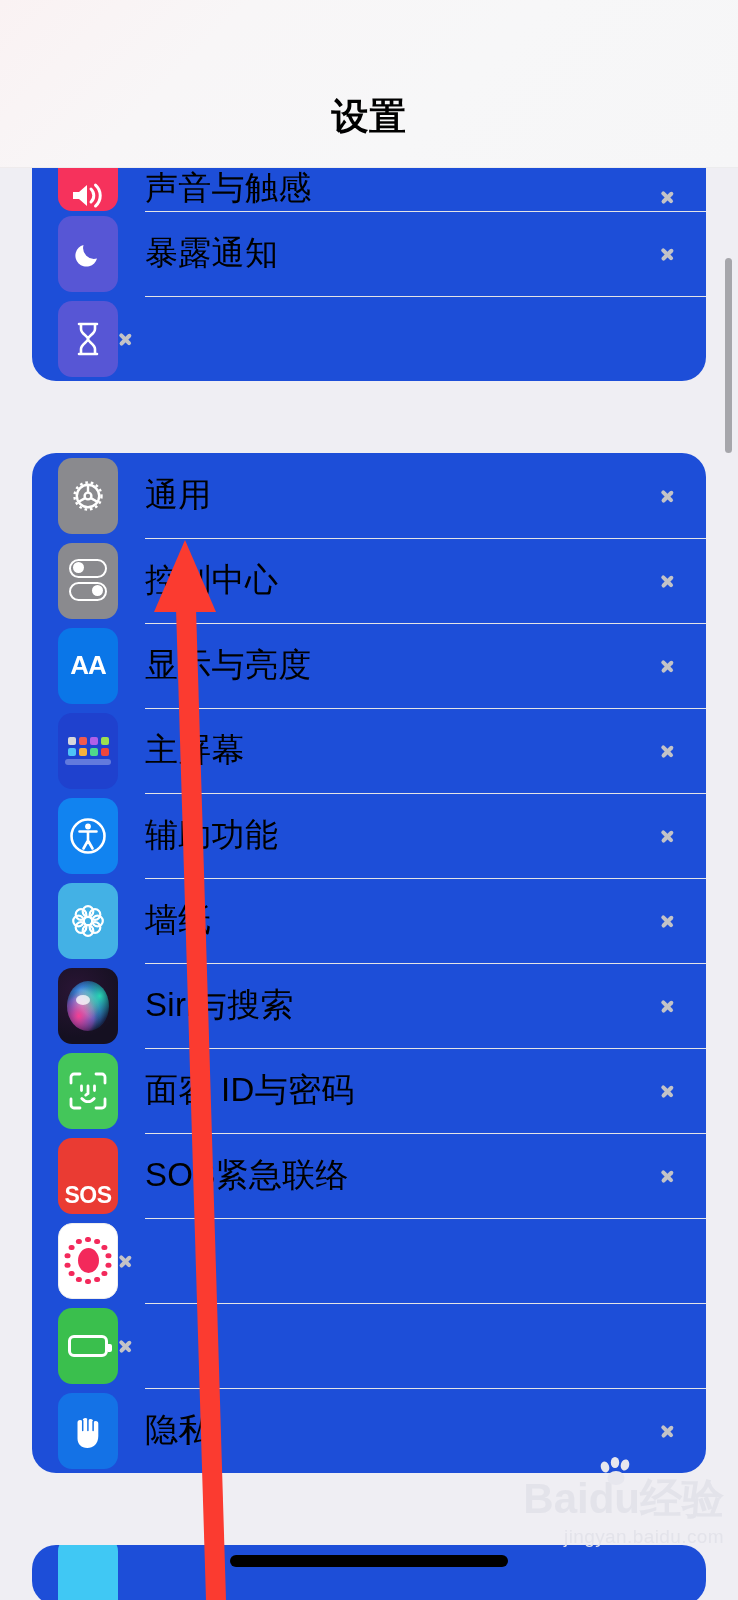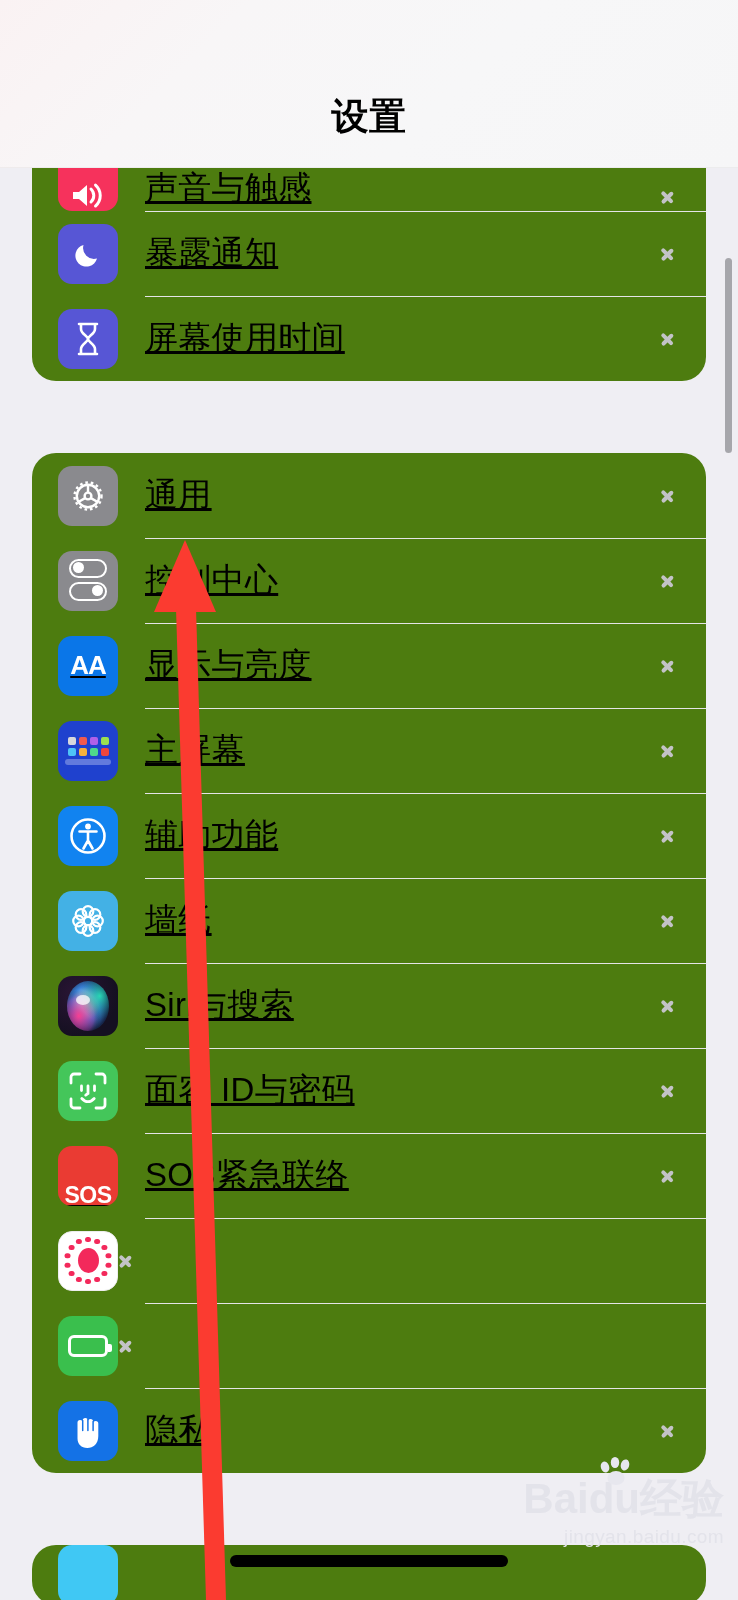--- a/index.html
+++ b/index.html
@@ -63,42 +63,41 @@
     text-align:center; font-size:37px; font-weight:bold; color:#000;
     letter-spacing:0.5px;
   }
 
   
   .content {
     position:absolute; top:168px; left:0; width:738px; height:1432px;
   }
 
   .card {
-    background:#4d7c0f;
+    background:#1d4ed8;
     border-radius:24px;
     margin:0 32px;
     overflow:hidden;
-    text-decoration:underline;
   }
   .card.clipped-top { border-radius:0 0 24px 24px; margin-top:0; }
 
   .row {
     position:relative;
     display:flex; align-items:center;
     height:85px;
     padding-left:26px;
   }
   .row + .row:before{
     content:""; position:absolute; left:113px; right:0; top:0; height:1px;
     background:#E4E4E6;
   }
   .row.partial { height:43px; align-items:flex-end; }
 
   .icon {
-    width:60px; height:60px; border-radius:14px;
+    width:60px; height:76px; border-radius:14px;
     flex:0 0 60px;
     display:flex; align-items:center; justify-content:center;
     position:relative; overflow:hidden;
   }
   .row.partial .icon { height:43px; border-radius:0 0 14px 14px; align-items:flex-end; }
 
   .row-label {
     margin-left:27px;
     font-size:33px; color:#000; letter-spacing:0.3px;
     white-space:nowrap;
@@ -215,21 +214,20 @@
         <div class="row-label">暴露通知</div>
         <div class="chevron"></div>
       </div>
 
       <div class="row">
         <div class="icon ic-screen">
           <svg width="30" height="36" viewBox="0 0 30 36">
             <path d="M6 3h18M6 33h18M8 3v5c0 5 7 7 7 10 0 3-7 5-7 10v5M22 3v5c0 5-7 7-7 10 0 3 7 5 7 10v5" stroke="#fff" stroke-width="2.6" fill="none" stroke-linecap="round"></path>
           </svg>
         </div>
-        <div class="row-label">屏幕使用时间</div>
         <div class="chevron"></div>
       </div>
 
     </div>
 
     <div class="gap"></div>
 
     <div class="card">
 
       <div class="row">

